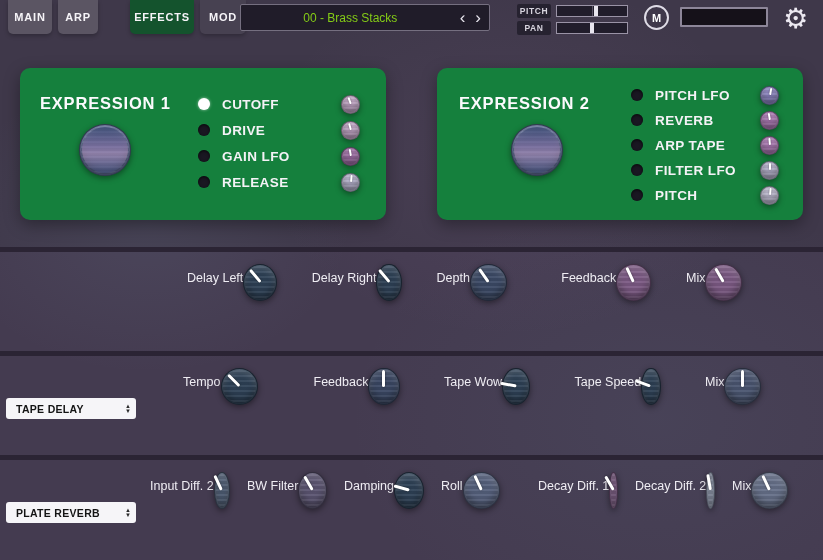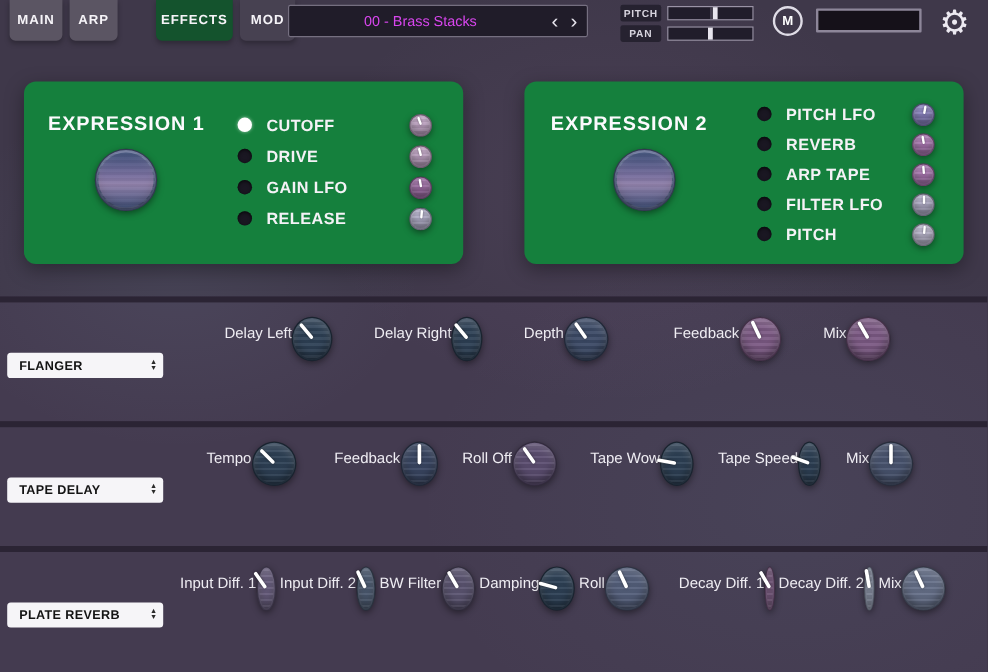--- a/index.html
+++ b/index.html
@@ -27,21 +27,21 @@
   .t-light  { background:#5b5563; width:44px; }
   .t-light2 { background:#5b5563; width:40px; }
   .t-active { background:#14532d; width:64px;margin-left:26px; }
   .t-mid    { background:#474151; width:46px; }
 
   .preset {
     position:absolute; left:240px; top:4px; width:250px; height:27px;
     background:#201c29; border:1px solid #756f80; border-radius:2px;
     display:flex; align-items:center;
   }
-  .preset-name { flex:1; text-align:center; font-size:12px; color:#d946ef; }
+  .preset-name { flex:1; text-align:center; font-size:12px; color:#84cc16; }
   .preset-nav { display:flex; align-items:center; gap:10px; margin-right:8px; }
   .chev { font-size:17px; line-height:17px; color:#e8e6ee; cursor:pointer; }
 
   .pp { position:absolute; left:517px; top:4px; display:flex; flex-direction:column; gap:3px; }
   .pp-row { display:flex; align-items:center; gap:5px; }
   .pp-label {
     width:34px; text-align:center; background:#262230; color:#d8d5df;
     font-size:8.5px; font-weight:bold; letter-spacing:0.6px;
     padding:2px 0; border-radius:2px;
   }
@@ -159,21 +159,21 @@
   }
   .dd-arrows {
     display:flex; flex-direction:column; align-items:center;
     font-size:6px; line-height:5px; color:#2a2a2a;
   }
   .dd-arrows i { font-style:normal; }
   .knob-strip {
     position:absolute; top:12px; display:flex; justify-content:space-between;
   }
   .s1 { left:187px; right:47px; }
-  .s2 { left:172px; right:32px;align-items:center; }
+  .s2 { left:183px; right:32px;align-items:center; }
   .s3 { left:150px; right:11px; }
   .kcell { display:flex; flex-direction:row; align-items:center; }
   .r1 .kcell { width:90px; }
   .r2 .kcell { width:86px; }
   .r3 .kcell { width:80px; }
   .klabel {
     font-size:12.5px; color:#efedf3; margin-bottom:10px; white-space:nowrap;
   }
 </style>
 </head>
@@ -286,27 +286,20 @@
       <span class="dot"></span>
       <span class="opt-label">PITCH</span>
       <div class="knob sm" style="background: rgb(194, 190, 214);">
           <span class="ptr" style="transform: rotate(5deg);"></span>
         </div>
     </div>
   </div>
 </section>
 
 <section class="fx-row r1">
-  <div class="fx-select">
-    <span class="fx-select-label">FLANGER</span>
-    <span class="dd-arrows">
-        <i>▲</i>
-        <i>▼</i>
-      </span>
-  </div>
   <div class="knob-strip s1">
     <div class="kcell">
       <div class="klabel">Delay Left</div>
       <div class="knob fx" style="background: rgb(46, 65, 86);">
           <span class="ptr" style="transform: rotate(-40deg);"></span>
         </div>
     </div>
     <div class="kcell">
       <div class="klabel">Delay Right</div>
       <div class="knob fx" style="background: rgb(46, 65, 86);">
@@ -349,26 +342,20 @@
           <span class="ptr" style="transform: rotate(-45deg);"></span>
         </div>
     </div>
     <div class="kcell">
       <div class="klabel">Feedback</div>
       <div class="knob fx" style="background: rgb(58, 71, 99);">
           <span class="ptr" style="transform: rotate(0deg);"></span>
         </div>
     </div>
     <div class="kcell">
-      <div class="klabel">Roll Off</div>
-      <div class="knob fx" style="background: rgb(93, 79, 114);">
-          <span class="ptr" style="transform: rotate(-35deg);"></span>
-        </div>
-    </div>
-    <div class="kcell">
       <div class="klabel">Tape Wow</div>
       <div class="knob fx" style="background: rgb(46, 65, 86);">
           <span class="ptr" style="transform: rotate(-80deg);"></span>
         </div>
     </div>
     <div class="kcell">
       <div class="klabel">Tape Speed</div>
       <div class="knob fx" style="background: rgb(46, 65, 86);">
           <span class="ptr" style="transform: rotate(-70deg);"></span>
         </div>
@@ -385,26 +372,20 @@
 <section class="fx-row r3">
   <div class="fx-select">
     <span class="fx-select-label">PLATE REVERB</span>
     <span class="dd-arrows">
         <i>▲</i>
         <i>▼</i>
       </span>
   </div>
   <div class="knob-strip s3">
     <div class="kcell">
-      <div class="klabel">Input Diff. 1</div>
-      <div class="knob fx" style="background: rgb(106, 95, 128);">
-          <span class="ptr" style="transform: rotate(-35deg);"></span>
-        </div>
-    </div>
-    <div class="kcell">
       <div class="klabel">Input Diff. 2</div>
       <div class="knob fx" style="background: rgb(78, 93, 116);">
           <span class="ptr" style="transform: rotate(-25deg);"></span>
         </div>
     </div>
     <div class="kcell">
       <div class="klabel">BW Filter</div>
       <div class="knob fx" style="background: rgb(92, 85, 114);">
           <span class="ptr" style="transform: rotate(-30deg);"></span>
         </div>

